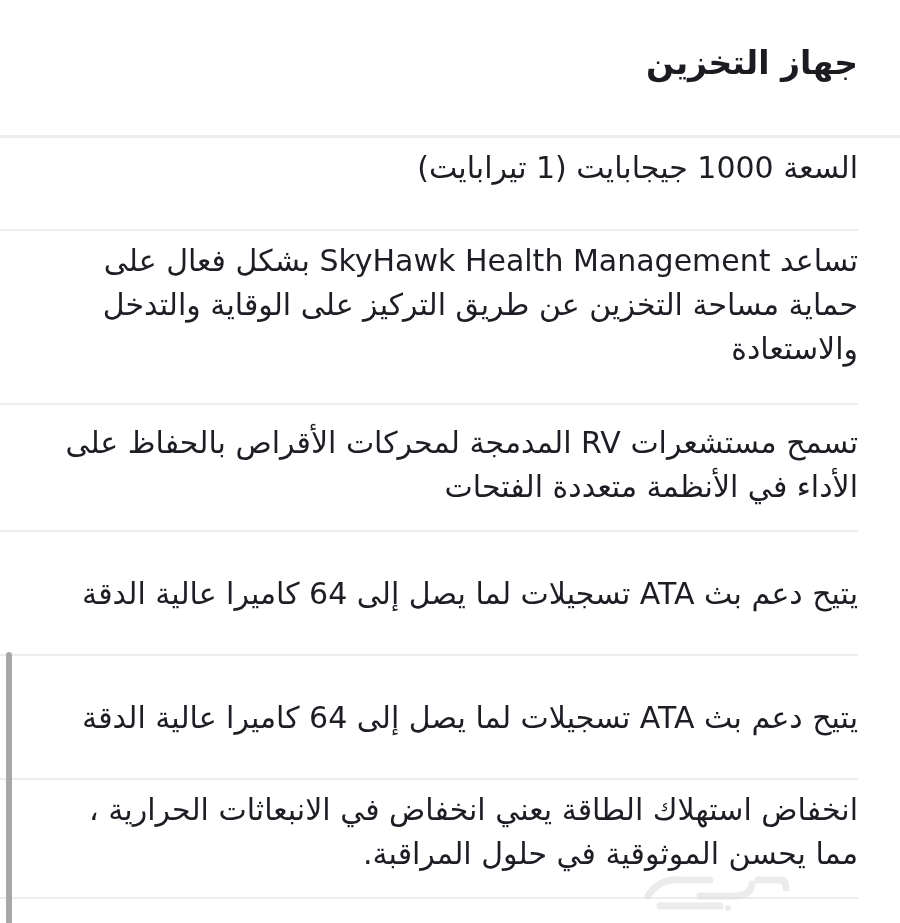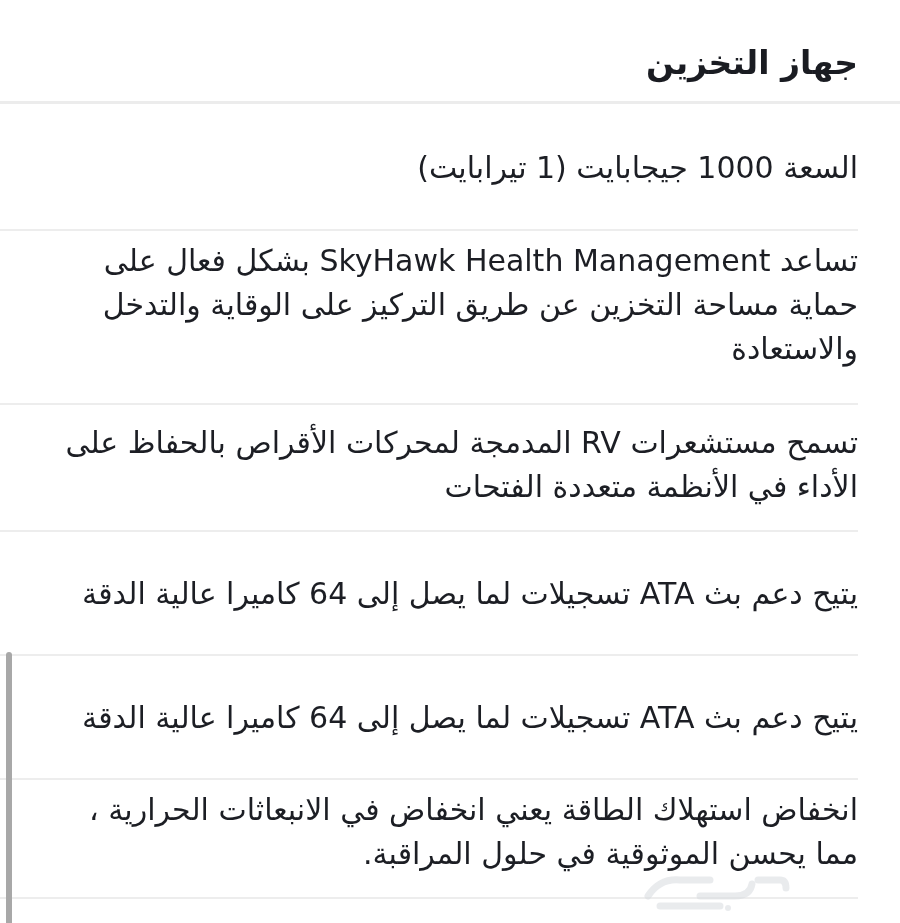--- a/index.html
+++ b/index.html
@@ -19,21 +19,21 @@
     position: absolute;
     left: 0; top: 0;
     width: 900px;
     height: 923px;
     direction: rtl;
   }
   .header {
     position: absolute;
     left: 0; top: 0;
     width: 900px;
-    height: 104px;
+    height: 138px;
     border-bottom: 3px solid #ececec;
     box-sizing: border-box;
   }
   .header-title {
     position: absolute;
     right: 42px;
     top: 40px;
     font-size: 33px;
     font-weight: bold;
     line-height: 46px;

